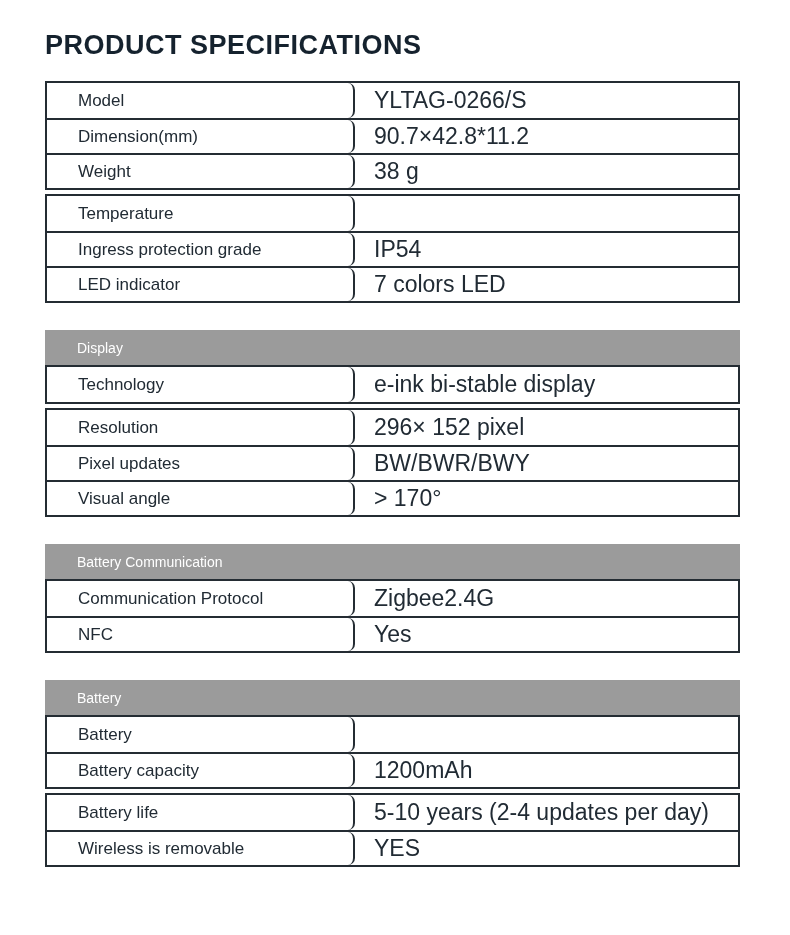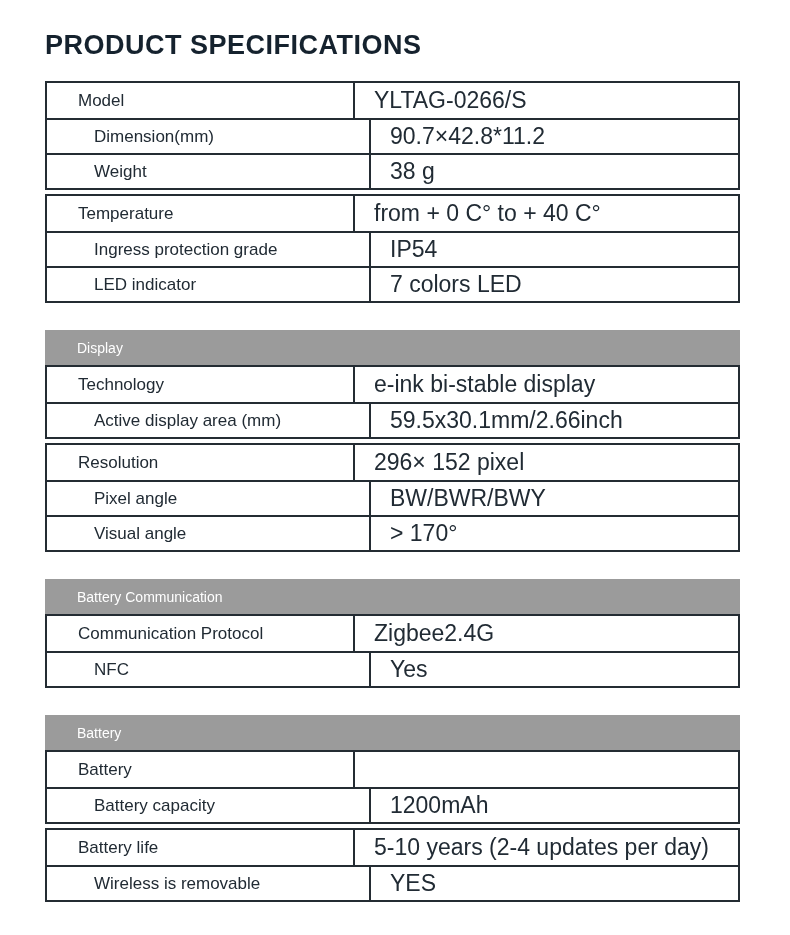--- a/index.html
+++ b/index.html
@@ -26,25 +26,25 @@
   }
   .section + .section{margin-top:27px;}
   .section-header{
     height:35px;background:var(--header_bg);color:var(--header_text);
     display:flex;align-items:center;
     padding-left:32px;font-size:14px;
   }
   .row-group{border:2px solid var(--border);background:#ffffff;}
   .row-group + .row-group{margin-top:4px;}
   .spec-row{display:flex;height:35px;}
-  .spec-row + .spec-row{border-top:2px solid var(--border);padding-left:16px;}
+  .spec-row + .spec-row{border-top:2px solid var(--border);}
   .cell-label{
     width:308px;border-right:2px solid var(--border);
     display:flex;align-items:center;padding-left:31px;
-    font-size:17px;color:var(--body_text);
+    font-size:17px;color:var(--body_text);border-radius:7px;
   }
   .cell-value{
     flex:1;display:flex;align-items:center;padding-left:19px;
     font-size:23px;color:var(--body_text);
   }
 </style>
 </head>
 <body>
 
 <div class="page">
@@ -61,51 +61,46 @@
             <div class="cell-value">90.7×42.8*11.2</div>
           </div>
           <div class="spec-row">
             <div class="cell-label">Weight</div>
             <div class="cell-value">38 g</div>
           </div>
         </div>
         <div class="row-group">
           <div class="spec-row">
             <div class="cell-label">Temperature</div>
-            <div class="cell-value">from + 0 C° to + 40 C°</div>
           </div>
           <div class="spec-row">
             <div class="cell-label">Ingress protection grade</div>
             <div class="cell-value">IP54</div>
           </div>
           <div class="spec-row">
             <div class="cell-label">LED indicator</div>
             <div class="cell-value">7 colors LED</div>
           </div>
         </div>
       </div>
       <div class="section">
         <div class="section-header">Display</div>
         <div class="row-group">
           <div class="spec-row">
             <div class="cell-label">Technology</div>
             <div class="cell-value">e-ink bi-stable display</div>
           </div>
-          <div class="spec-row">
-            <div class="cell-label">Active display area (mm)</div>
-            <div class="cell-value">59.5x30.1mm/2.66inch</div>
-          </div>
         </div>
         <div class="row-group">
           <div class="spec-row">
             <div class="cell-label">Resolution</div>
             <div class="cell-value">296× 152 pixel</div>
           </div>
           <div class="spec-row">
-            <div class="cell-label">Pixel angle</div>
+            <div class="cell-label">Pixel updates</div>
             <div class="cell-value">BW/BWR/BWY</div>
           </div>
           <div class="spec-row">
             <div class="cell-label">Visual angle</div>
             <div class="cell-value">&gt; 170°</div>
           </div>
         </div>
       </div>
       <div class="section">
         <div class="section-header">Battery Communication</div>

